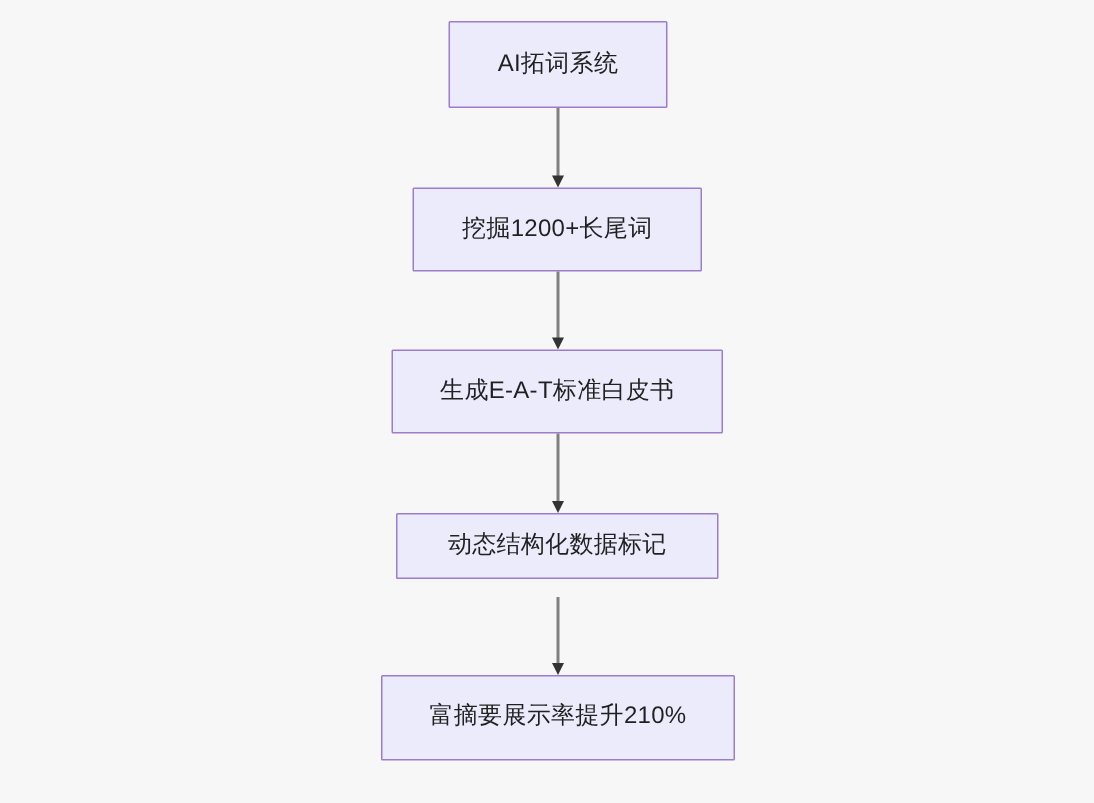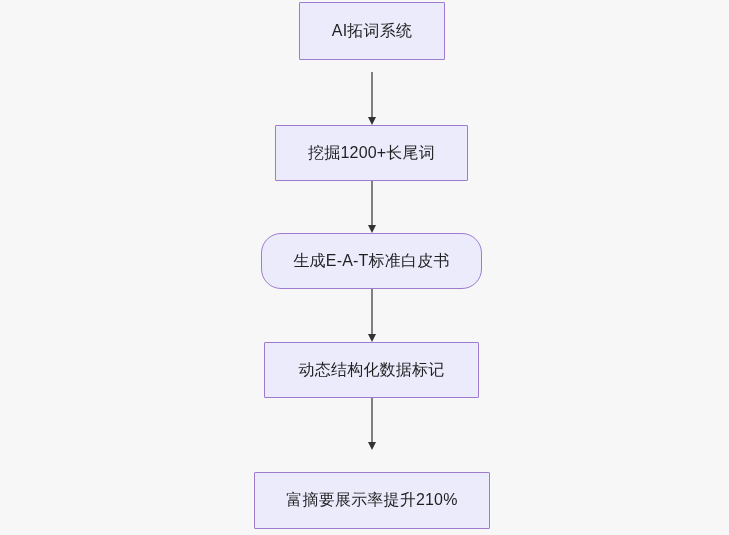--- a/index.html
+++ b/index.html
@@ -57,53 +57,53 @@
     border-left: 4.5px solid transparent;
     border-right: 4.5px solid transparent;
     border-top: 8px solid #333333;
   }
 </style>
 </head>
 <body>
 
 <div id="flowchart" style="background: rgb(247, 247, 247);">
 
-  <div class="node" id="n1" style="left: 299px; top: 2px; width: 146px; height: 58px; background: rgb(236, 235, 252); border-color: rgb(157, 124, 208); color: rgb(31, 32, 32);">
+  <div class="node" id="n1" style="left: 299px; top: 14px; width: 146px; height: 58px; background: rgb(236, 235, 252); border-color: rgb(157, 124, 208); color: rgb(31, 32, 32);">
     <span class="node-label">AI拓词系统</span>
   </div>
 
   <div class="edge" id="e1" style="left: 371px; top: 72px; width: 2px; height: 53px;">
     <div class="edge-line" style="height: 46px; background: rgb(128, 128, 128);"></div>
     <div class="edge-arrow" style="top: 45px; border-top-color: rgb(51, 51, 51);"></div>
   </div>
 
   <div class="node" id="n2" style="left: 275px; top: 125px; width: 193px; height: 56px; background: rgb(236, 235, 252); border-color: rgb(157, 124, 208); color: rgb(31, 32, 32); text-align: center;">
     <span class="node-label">挖掘1200+长尾词</span>
   </div>
 
   <div class="edge" id="e2" style="left: 371px; top: 181px; width: 2px; height: 52px;">
     <div class="edge-line" style="height: 45px; background: rgb(128, 128, 128);"></div>
     <div class="edge-arrow" style="top: 44px; border-top-color: rgb(51, 51, 51);"></div>
   </div>
 
-  <div class="node" id="n3" style="left: 261px; top: 233px; width: 221px; height: 56px; background: rgb(236, 235, 252); border-color: rgb(157, 124, 208); color: rgb(31, 32, 32); border-radius: 20px;">
+  <div class="node" id="n3" style="left: 261px; top: 233px; width: 221px; height: 56px; background: rgb(236, 235, 252); border-color: rgb(157, 124, 208); color: rgb(31, 32, 32);">
     <span class="node-label">生成E-A-T标准白皮书</span>
   </div>
 
   <div class="edge" id="e3" style="left: 371px; top: 289px; width: 2px; height: 53px;">
     <div class="edge-line" style="height: 46px; background: rgb(128, 128, 128);"></div>
     <div class="edge-arrow" style="top: 45px; border-top-color: rgb(51, 51, 51);"></div>
   </div>
 
-  <div class="node" id="n4" style="left: 264px; top: 342px; width: 215px; height: 56px; background: rgb(236, 235, 252); border-color: rgb(157, 124, 208); color: rgb(31, 32, 32);">
+  <div class="node" id="n4" style="left: 264px; top: 342px; width: 215px; height: 44px; background: rgb(236, 235, 252); border-color: rgb(157, 124, 208); color: rgb(31, 32, 32);">
     <span class="node-label">动态结构化数据标记</span>
   </div>
 
   <div class="edge" id="e4" style="left: 371px; top: 398px; width: 2px; height: 52px;">
     <div class="edge-line" style="height: 45px; background: rgb(128, 128, 128);"></div>
     <div class="edge-arrow" style="top: 44px; border-top-color: rgb(51, 51, 51);"></div>
   </div>
 
-  <div class="node" id="n5" style="left: 254px; top: 472px; width: 236px; height: 57px; background: rgb(236, 235, 252); border-color: rgb(157, 124, 208); color: rgb(31, 32, 32);">
+  <div class="node" id="n5" style="left: 254px; top: 450px; width: 236px; height: 57px; background: rgb(236, 235, 252); border-color: rgb(157, 124, 208); color: rgb(31, 32, 32);">
     <span class="node-label">富摘要展示率提升210%</span>
   </div>
 
 </div>
 
 </body></html>

